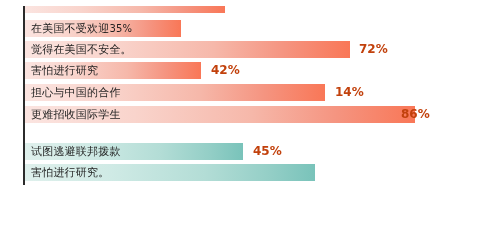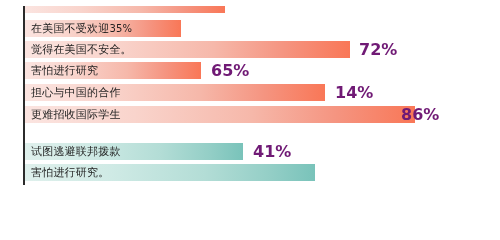--- a/index.html
+++ b/index.html
@@ -86,23 +86,23 @@
   .bar-label .inline-value {
     font-size: 10px;
     color: #1f1f1f;
   }
 
   .bar-value {
     position: absolute;
     top: 0;
     height: 17px;
     line-height: 17px;
-    font-size: 16px;
+    font-size: 12px;
     font-weight: bold;
-    color: #701a75;
+    color: #c2410c;
     white-space: nowrap;
   }
 </style>
 </head>
 <body>
 
 <div id="chart-root">
 
   <div class="axis-line"></div>
 
@@ -126,21 +126,21 @@
         <span>觉得在美国不安全。</span>
       </div>
       <div class="bar-value" style="left: 334px;">72%</div>
     </div>
 
     <div class="bar-row group-pink" style="top: 62px;">
       <div class="bar-track" style="width: 176px;"></div>
       <div class="bar-label">
         <span>害怕进行研究</span>
       </div>
-      <div class="bar-value" style="left: 186px;">65%</div>
+      <div class="bar-value" style="left: 186px;">42%</div>
     </div>
 
     <div class="bar-row group-pink" style="top: 84px;">
       <div class="bar-track" style="width: 300px;"></div>
       <div class="bar-label">
         <span>担心与中国的合作</span>
       </div>
       <div class="bar-value" style="left: 310px;">14%</div>
     </div>
 
@@ -150,21 +150,21 @@
         <span>更难招收国际学生</span>
       </div>
       <div class="bar-value" style="left: 376px;">86%</div>
     </div>
 
     <div class="bar-row group-teal" style="top: 143px; text-decoration: underline;">
       <div class="bar-track" style="width: 218px;"></div>
       <div class="bar-label">
         <span>试图逃避联邦拨款</span>
       </div>
-      <div class="bar-value" style="left: 228px;">41%</div>
+      <div class="bar-value" style="left: 228px;">45%</div>
     </div>
 
     <div class="bar-row group-teal" style="top: 164px;">
       <div class="bar-track" style="width: 290px;"></div>
       <div class="bar-label">
         <span>害怕进行研究。</span>
       </div>
     </div>
 
   </div>

